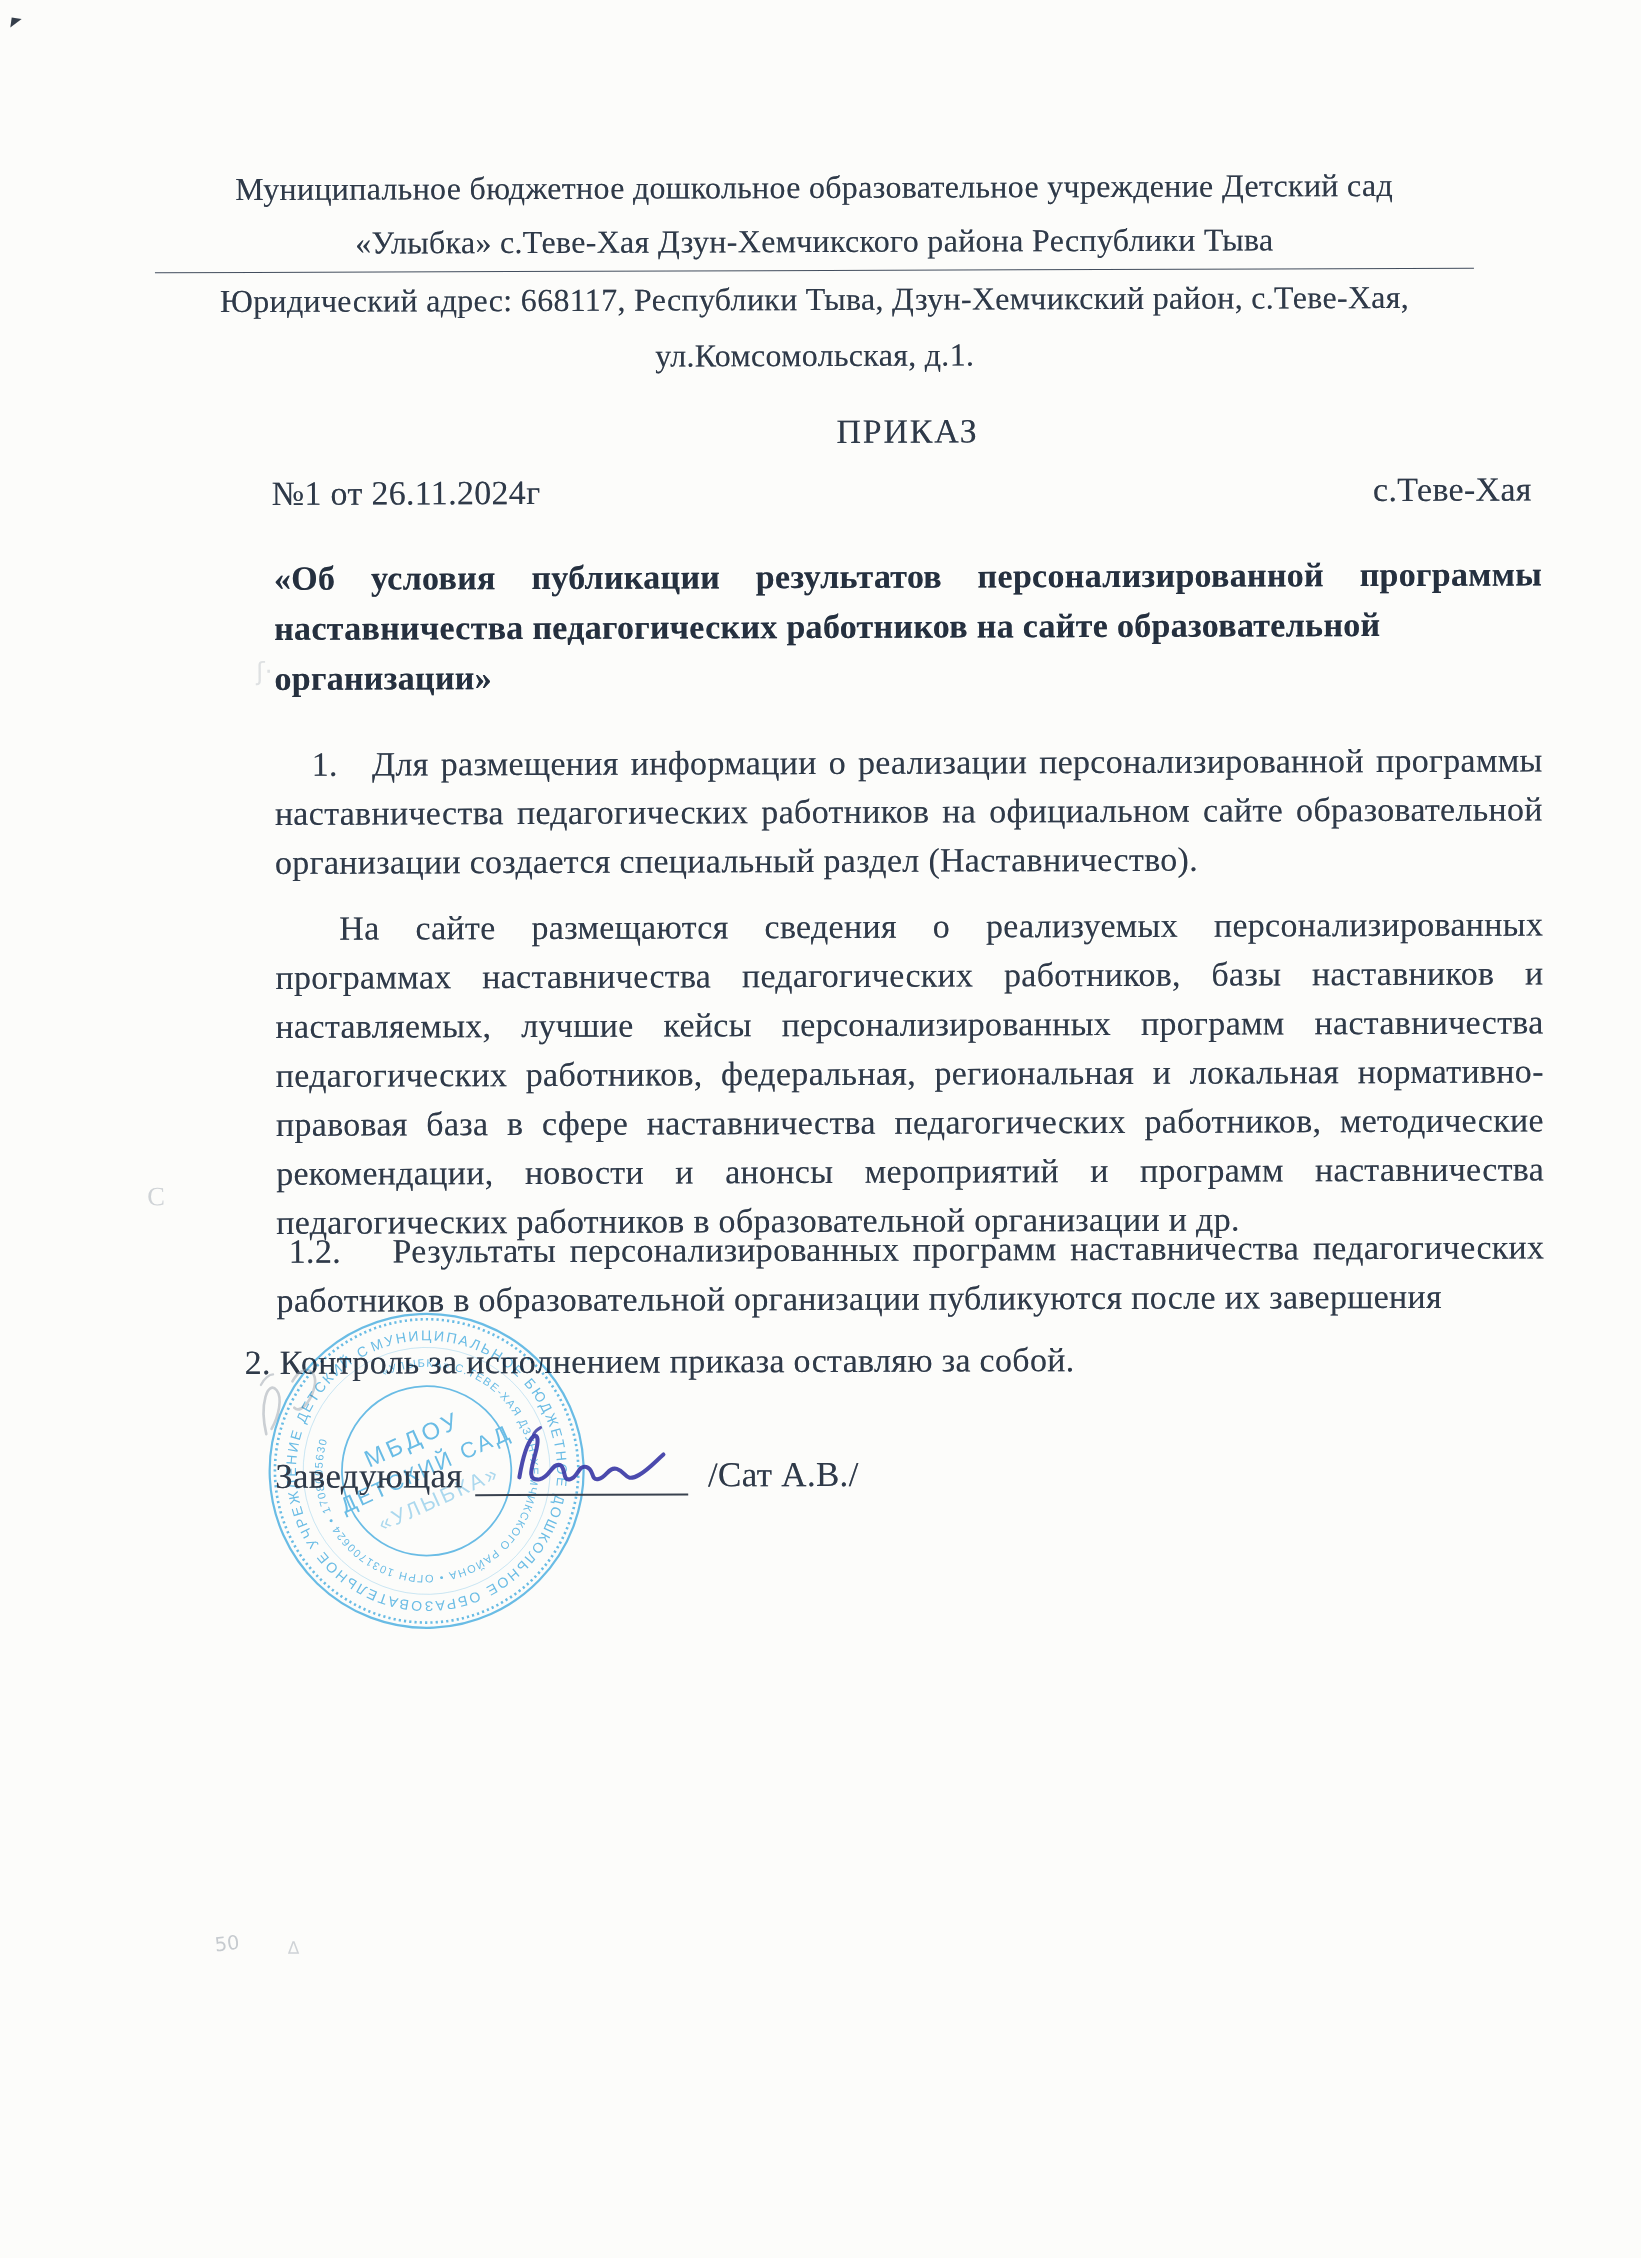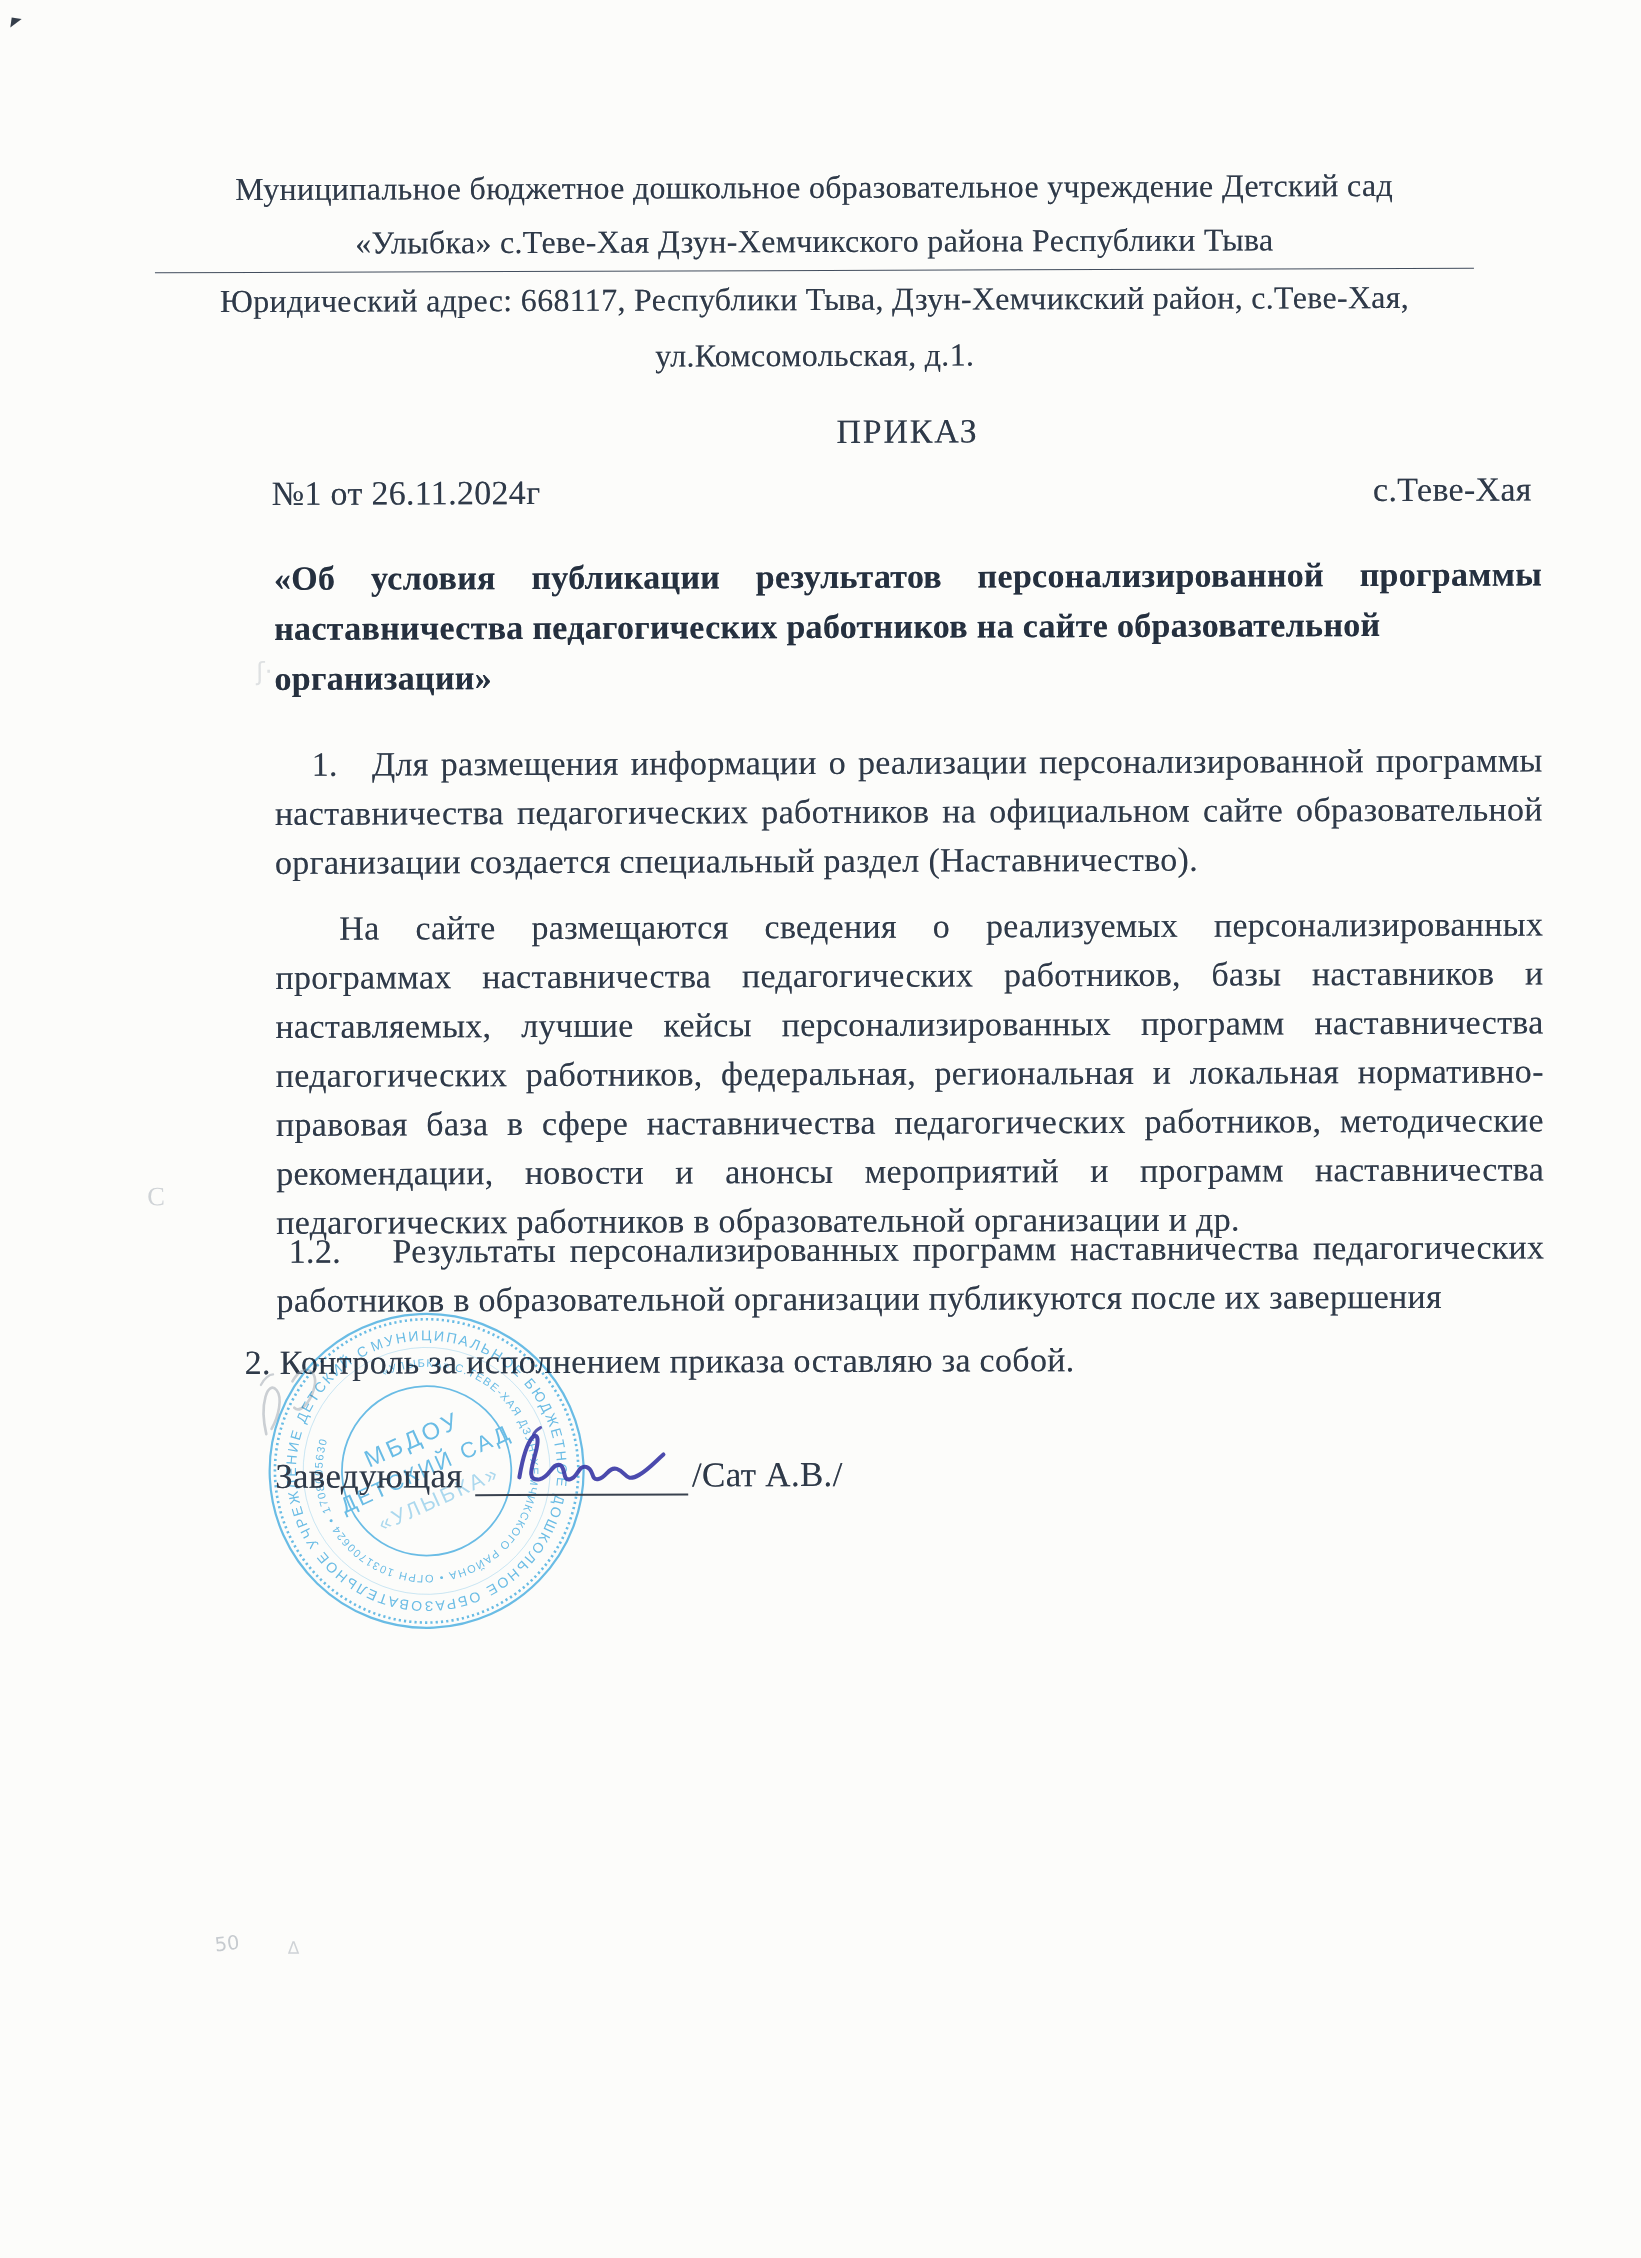--- a/index.html
+++ b/index.html
@@ -32,21 +32,21 @@
   .p1{top:738px;text-indent:37px;line-height:49px;}
   .p2{top:902px;text-indent:64px;}
   .p3{top:1225px;text-indent:12.4px;}
   .p4{top:1336px;left:240px;width:1147px;text-align:left;text-indent:0;}
 
   .sig-row{position:absolute;top:1452px;left:270px;display:flex;align-items:flex-end;
            font-size:35px;z-index:4;}
   .sig-line{position:relative;width:213px;height:41px;margin-left:12.4px;
             border-bottom:2.6px solid #39424f;}
   .sig-svg{position:absolute;left:30px;bottom:-8.8px;width:203px;height:88px;overflow:visible;}
-  .sig-name{margin-left:4px;}
+  .sig-name{margin-left:20px;}
 
   .stamp-wrap{position:absolute;left:261px;top:1309px;width:321px;height:321px;
               transform:rotate(-24deg);mix-blend-mode:multiply;opacity:.85;z-index:3;}
   .stamp-wrap svg{width:100%;height:100%;overflow:visible;
                   font-family:"Liberation Sans","DejaVu Sans",sans-serif;}
 
   .artifact{position:absolute;color:#9aa2ac;font-family:"DejaVu Sans",sans-serif;}
   .a-corner{top:12.4px;left:10.6px;font-size:13.2px;color:#1f2937;opacity:.9;transform:rotate(8deg);}
   .a-margin-c{top:1179px;left:143px;font-size:26.5px;opacity:.45;font-family:"Liberation Serif",serif;}
   .a-smudge{top:655px;left:254px;font-size:25px;opacity:.3;}

